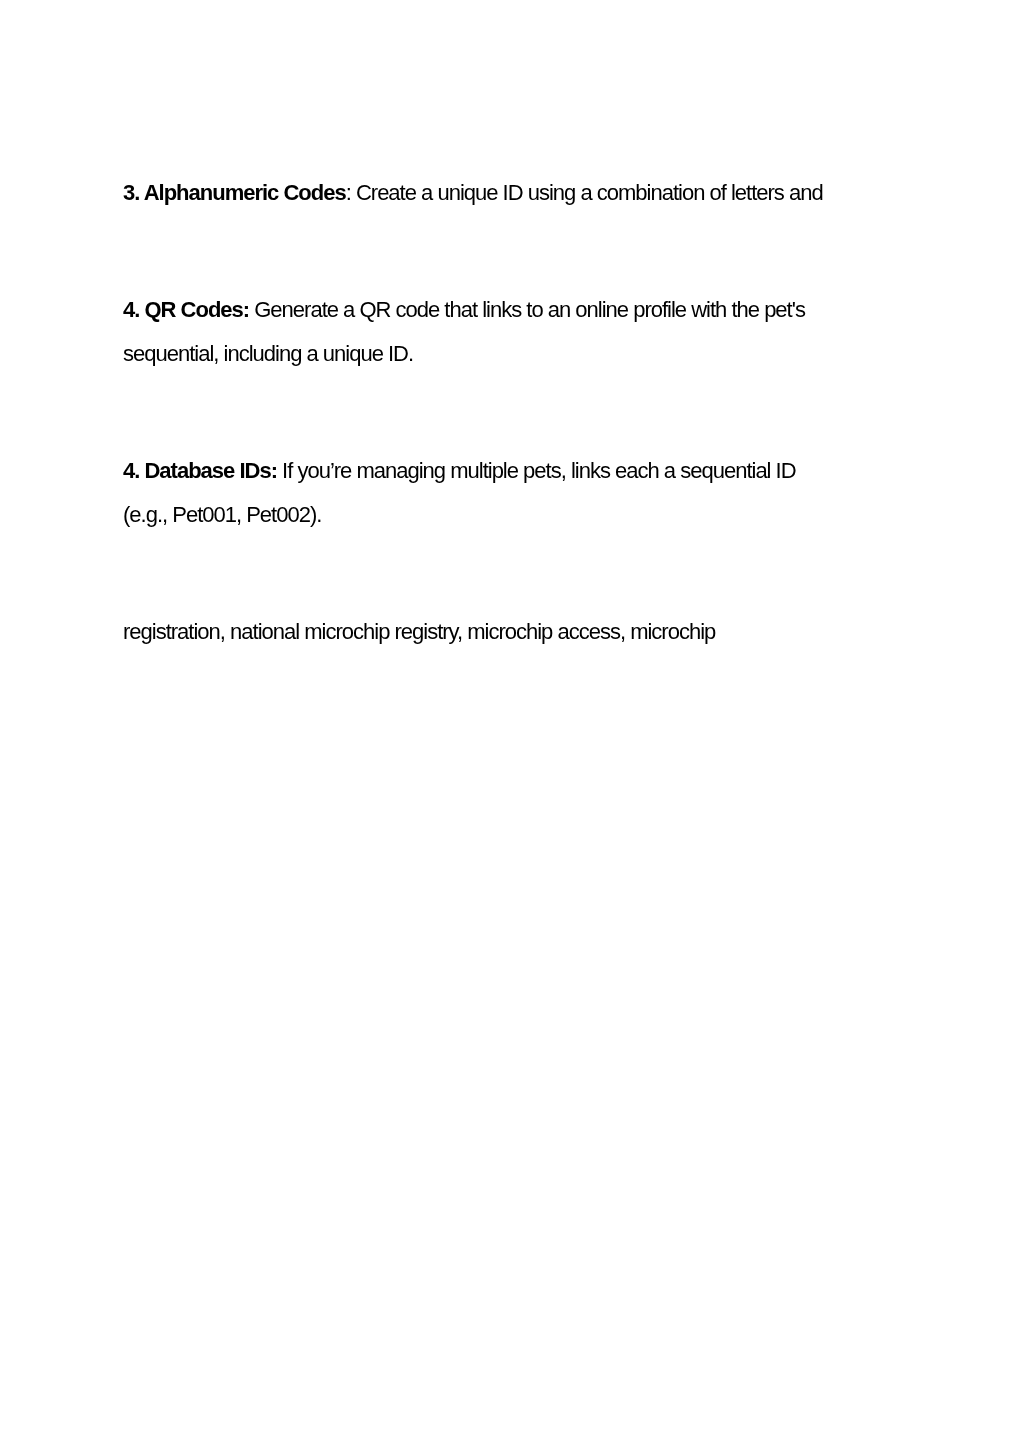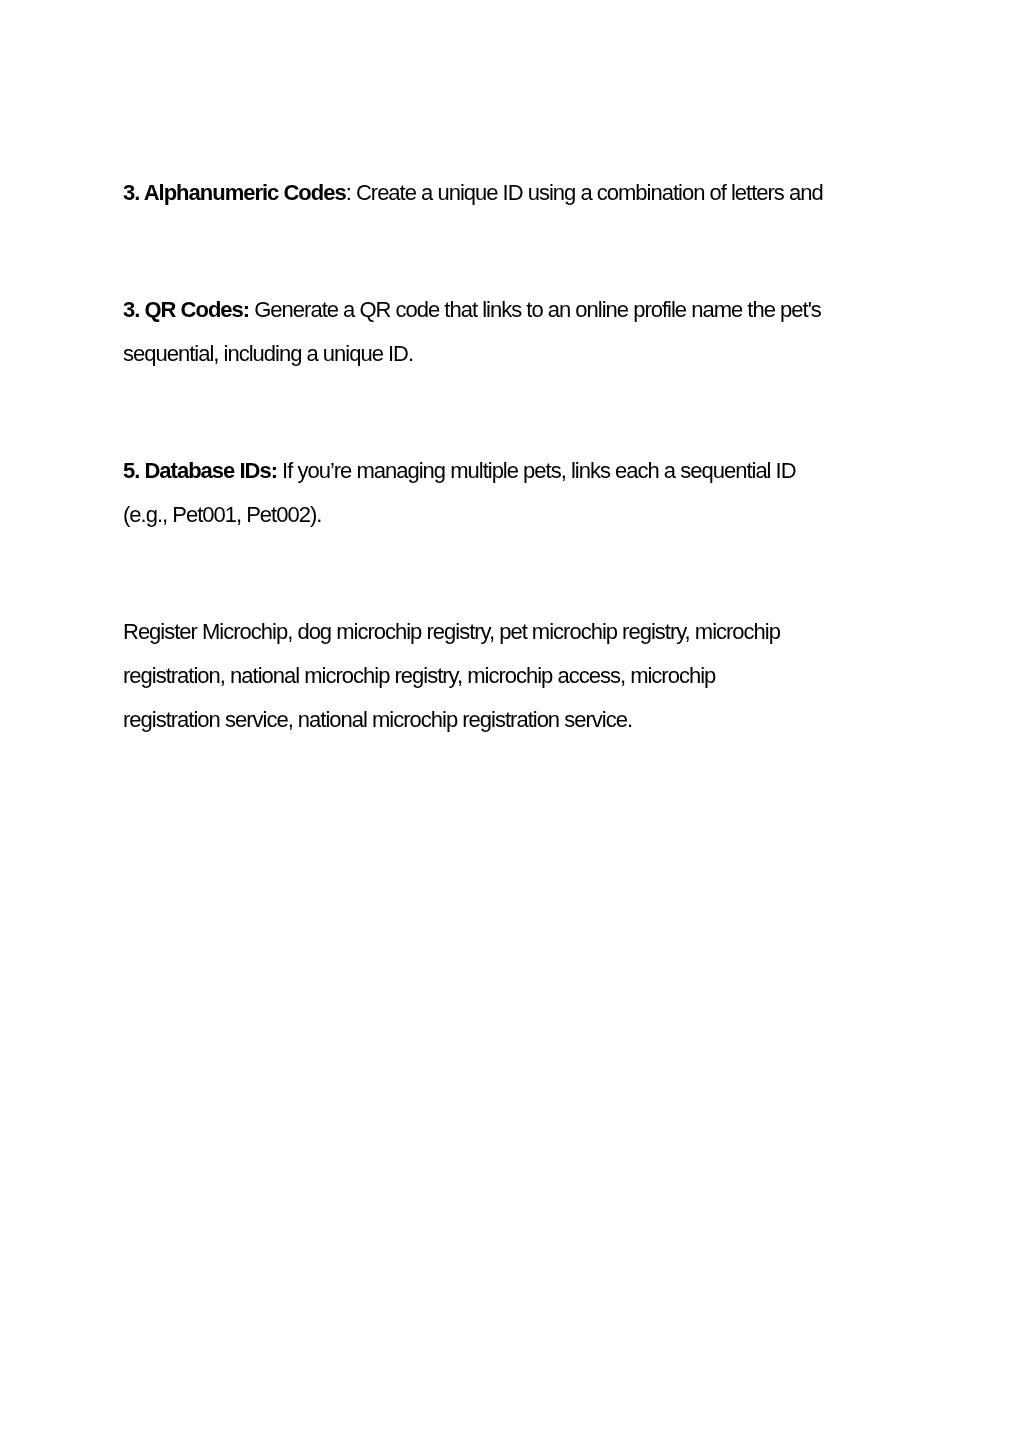--- a/index.html
+++ b/index.html
@@ -40,26 +40,24 @@
 </style>
 </head>
 <body>
 
 <div class="page">
   <div class="content" id="doc-content">
       <div class="paragraph">
         <div class="text-line"><span class="seg-bold">3. Alphanumeric Codes</span><span class="seg-regular">: Create a unique ID using a combination of letters and</span></div>
       </div>
       <div class="paragraph">
-        <div class="text-line"><span class="seg-bold">3. QR Codes:</span><span class="seg-regular"> Generate a QR code that links to an online profile name the pet's</span></div>
+        <div class="text-line"><span class="seg-bold">4. QR Codes:</span><span class="seg-regular"> Generate a QR code that links to an online profile with the pet's</span></div>
         <div class="text-line"><span class="seg-regular">sequential, including a unique ID.</span></div>
       </div>
       <div class="paragraph">
-        <div class="text-line"><span class="seg-bold">5. Database IDs:</span><span class="seg-regular"> If you’re managing multiple pets, links each a sequential ID</span></div>
+        <div class="text-line"><span class="seg-bold">4. Database IDs:</span><span class="seg-regular"> If you’re managing multiple pets, links each a sequential ID</span></div>
         <div class="text-line"><span class="seg-regular">(e.g., Pet001, Pet002).</span></div>
       </div>
       <div class="paragraph">
-        <div class="text-line"><span class="seg-regular">Register Microchip, dog microchip registry, pet microchip registry, microchip</span></div>
         <div class="text-line"><span class="seg-regular">registration, national microchip registry, microchip access, microchip</span></div>
-        <div class="text-line"><span class="seg-regular">registration service, national microchip registration service.</span></div>
       </div>
     </div>
 </div>
 
 </body></html>

